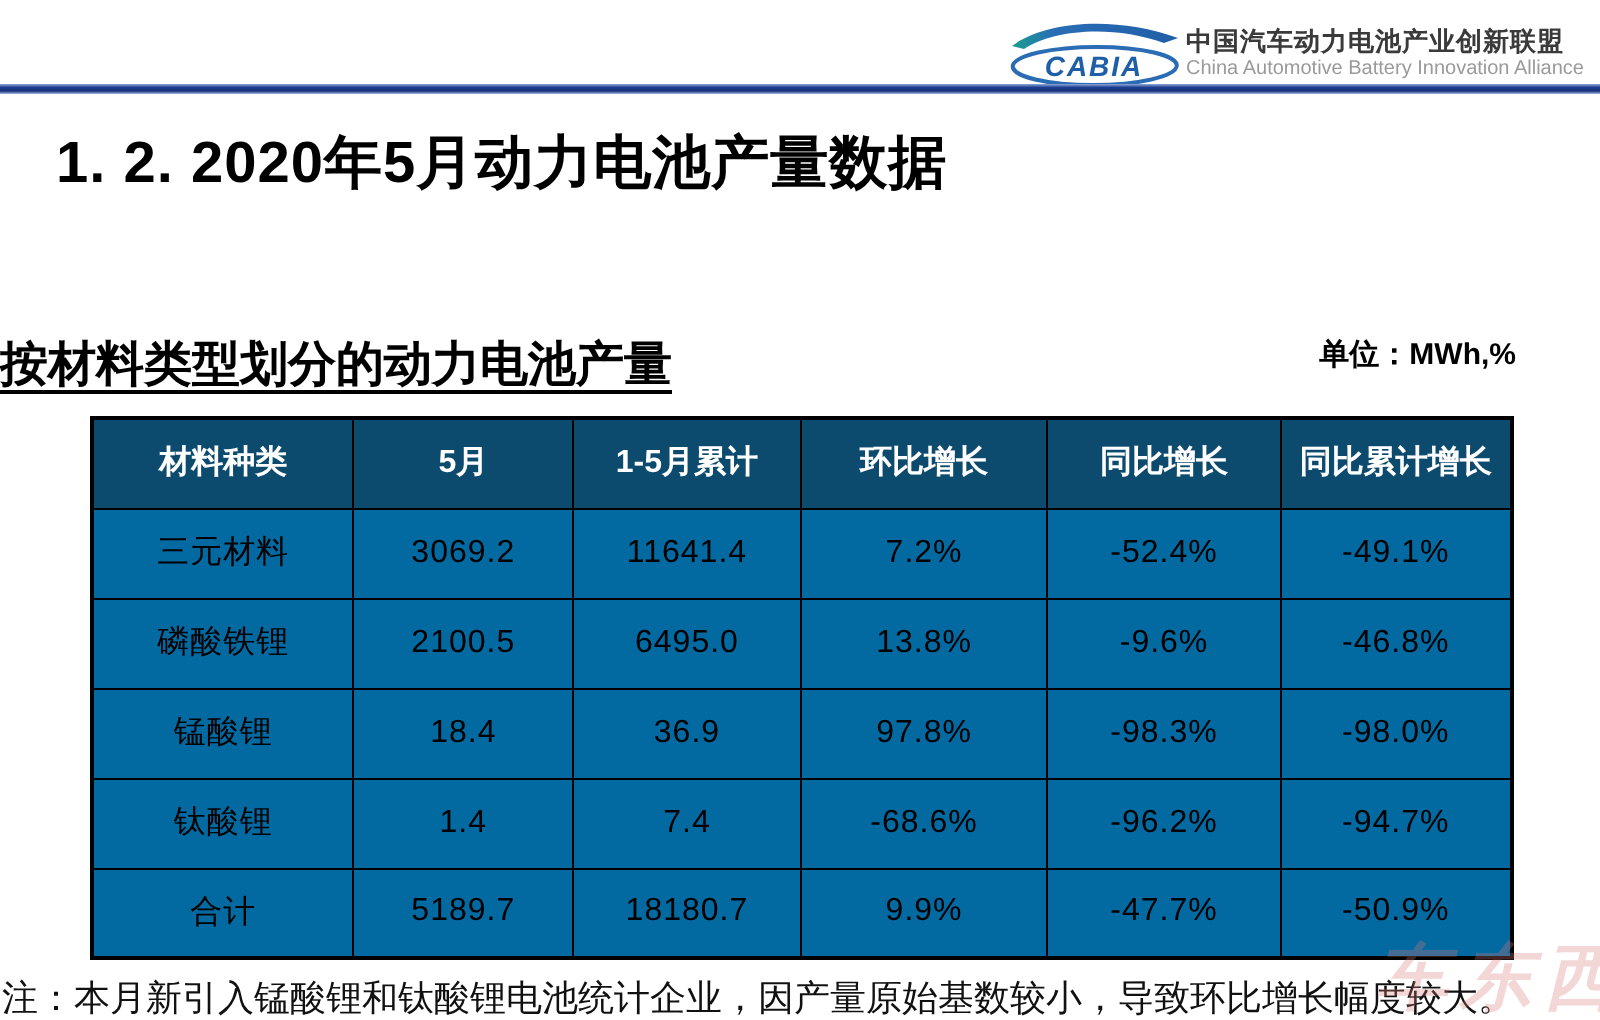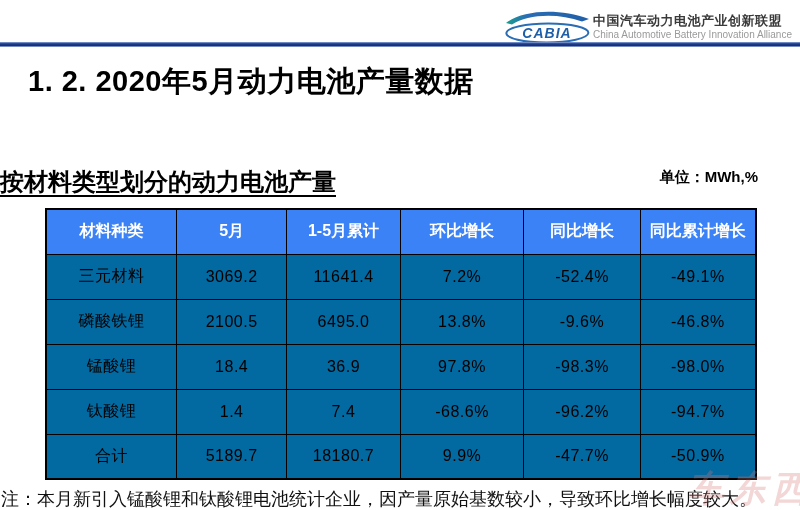--- a/index.html
+++ b/index.html
@@ -101,21 +101,21 @@
   .data-table th, .data-table td {
     border: 1.5px solid #000000;
     height: 45px;
     text-align: center;
     vertical-align: middle;
     font-size: 16px;
     overflow: hidden;
     white-space: nowrap;
   }
   .data-table th {
-    background: #3b82f6;
+    background: #0c4a6e;
     color: #ffffff;
     font-weight: 700;
     border-color: #000000;
   }
   .data-table td {
     background: #0369a1;
     color: #000000;
     font-weight: 400;
     letter-spacing: 0.5px;
   }

